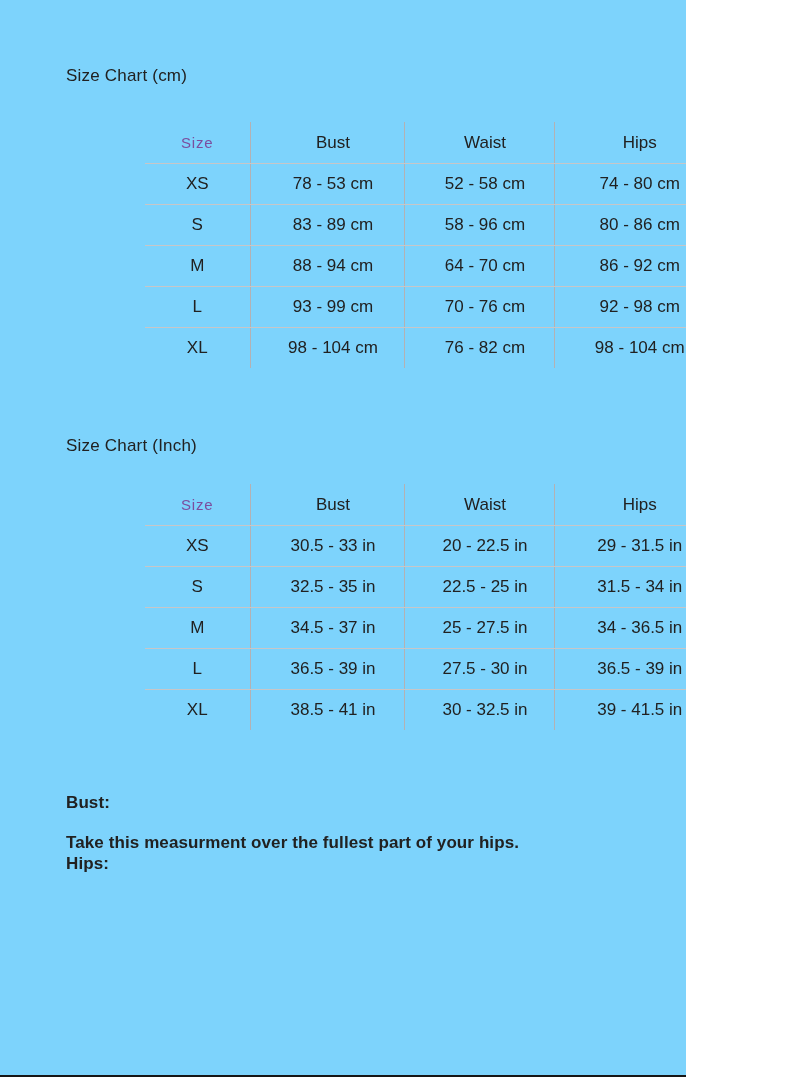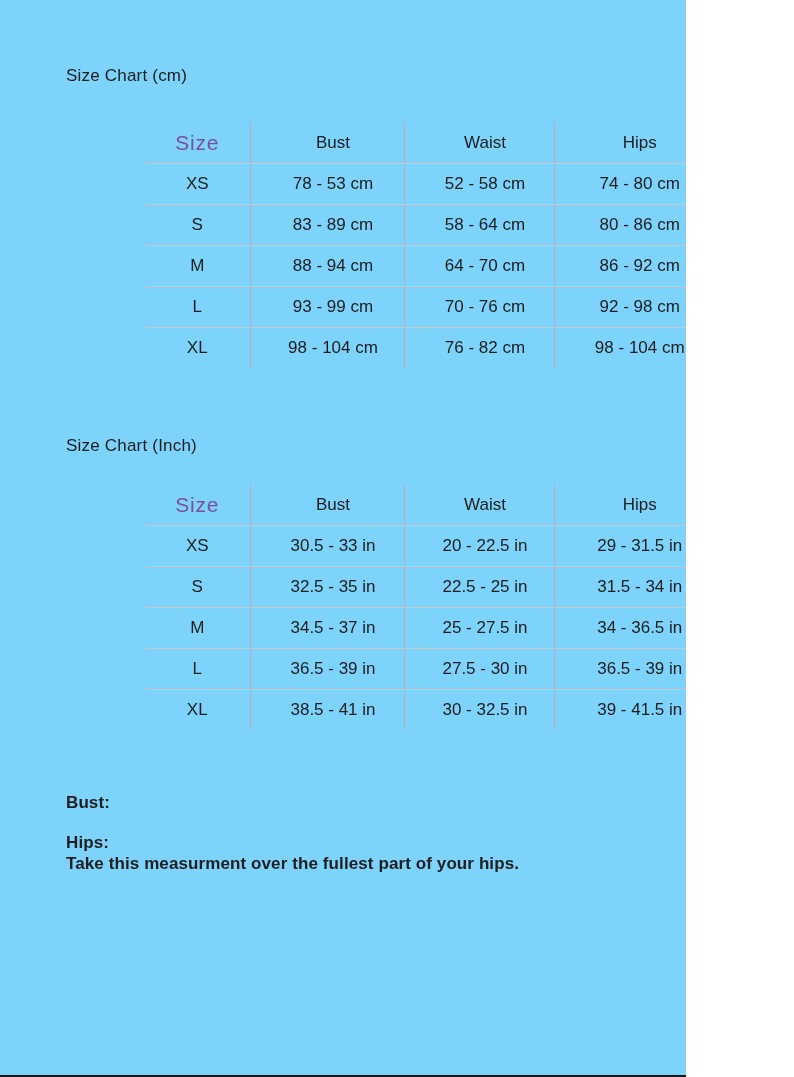--- a/index.html
+++ b/index.html
@@ -39,21 +39,21 @@
   .size-table th, .size-table td {
     text-align: center;
     vertical-align: middle;
     font-weight: normal;
     font-size: 17px;
     height: 40px;
     padding: 0;
   }
   .size-table th { height: 41px; }
   .size-table th.size-head {
-    font-size: 21px;
+    font-size: 15px;
     letter-spacing: 0.8px;
     color: var(--accent-purple, #7b4e9e);
   }
   
   .size-table th:nth-child(n+2),
   .size-table td:nth-child(n+2) {
     border-left: 1px solid var(--vline-color, #b3b1b3);
     padding-left: 12px;
   }
   
@@ -105,21 +105,21 @@
     <tbody>
       <tr>
         <td>XS</td>
         <td>78 - 53 cm</td>
         <td>52 - 58 cm</td>
         <td>74 - 80 cm</td>
       </tr>
       <tr>
         <td>S</td>
         <td>83 - 89 cm</td>
-        <td>58 - 64 cm</td>
+        <td>58 - 96 cm</td>
         <td>80 - 86 cm</td>
       </tr>
       <tr>
         <td>M</td>
         <td>88 - 94 cm</td>
         <td>64 - 70 cm</td>
         <td>86 - 92 cm</td>
       </tr>
       <tr>
         <td>L</td>
@@ -185,19 +185,19 @@
         <td>39 - 41.5 in</td>
       </tr>
     </tbody>
   </table>
 
   <div class="notes">
     <div class="note-block">
       <div>Bust:</div>
     </div>
     <div class="note-block">
+      <div>Take this measurment over the fullest part of your hips.</div>
       <div>Hips:</div>
-      <div>Take this measurment over the fullest part of your hips.</div>
     </div>
   </div>
 
   <div class="bottom-edge"></div>
 </div>
 
 </body></html>

